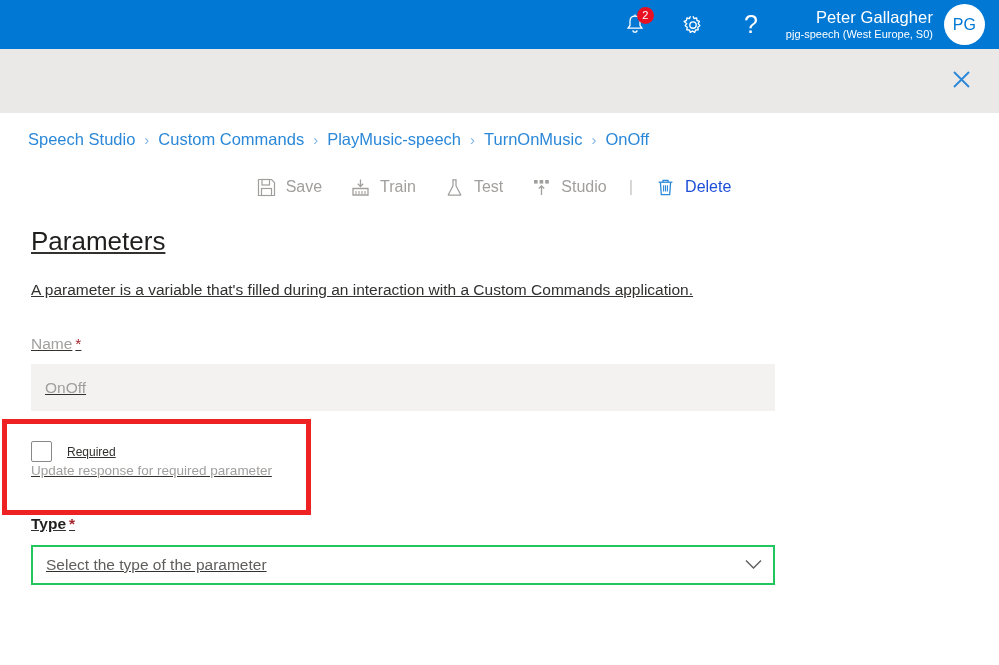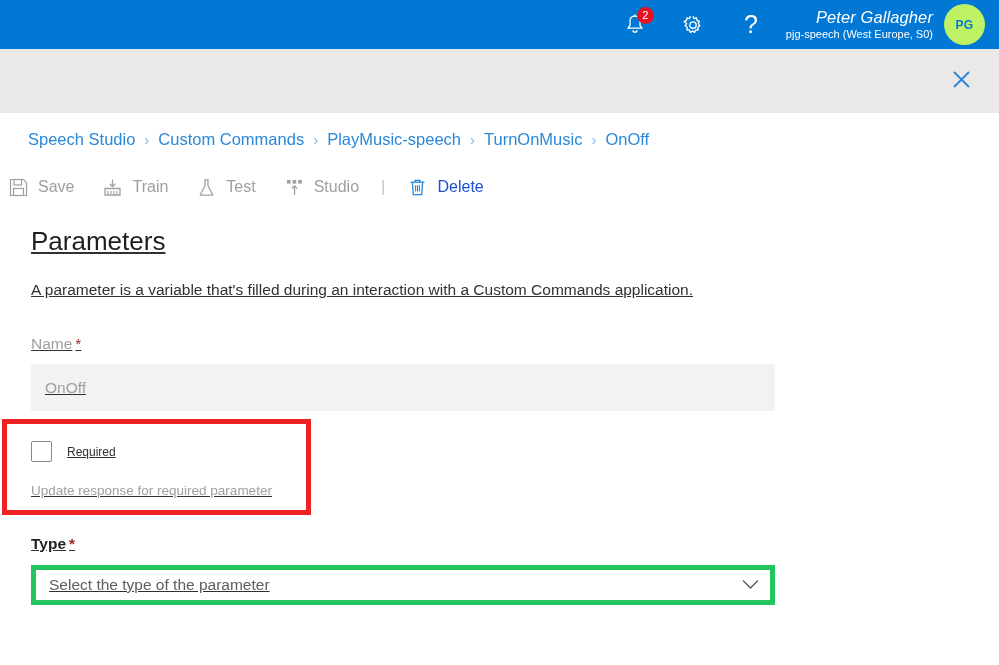--- a/index.html
+++ b/index.html
@@ -70,34 +70,33 @@
   }
   .user-text {
     text-align: right;
     color: #ffffff;
     margin-right: 11px;
   }
   .user-name {
     font-size: 16.5px;
     line-height: 20px;
     letter-spacing: 0.1px;
-    font-style: italic;
   }
   .user-sub {
     font-size: 11px;
     line-height: 15px;
   }
   .avatar {
     width: 41px;
     height: 41px;
     border-radius: 50%;
-    background: #bef264;
+    background: #ffffff;
     color: #0078d4;
-    font-size: 12px;
-    font-weight: bold;
+    font-size: 16px;
+    font-weight: normal;
     display: flex;
     align-items: center;
     justify-content: center;
     letter-spacing: 0.3px;
   }
 
   
   .subbar {
     height: 64px;
     background: #ebe9e8;
@@ -134,20 +133,21 @@
     margin: 0 9px;
     font-size: 15px;
   }
 
   
   .cmdbar {
     height: 44px;
     display: flex;
     align-items: center;
     box-sizing: border-box;
+    justify-content: center;
   }
   .cmd {
     display: flex;
     align-items: center;
     height: 34px;
     padding: 0 8px;
     margin-right: 12px;
     font-size: 16px;
     cursor: default;
   }
@@ -243,31 +243,31 @@
     border-radius: 2px;
   }
   .check-label {
     font-size: 12px;
     color: #323130;
     margin-left: 15px;
   }
   .help-text {
     font-size: 13.5px;
     color: #a19f9d;
-    margin-top: 20px;
+    margin-top: 0;
     line-height: 18px;
   }
 
   
   .dropdown {
     width: 744px;
     height: 40px;
     box-sizing: border-box;
     background: #ffffff;
-    border: 5px solid #22c55e;
+    border: 2px solid #22c55e;
     margin-top: 11px;
     display: flex;
     align-items: center;
     justify-content: space-between;
     padding: 0 11px 0 13px;
     cursor: pointer;
   }
   .dd-text {
     font-size: 15.5px;
     color: #605e5c;

